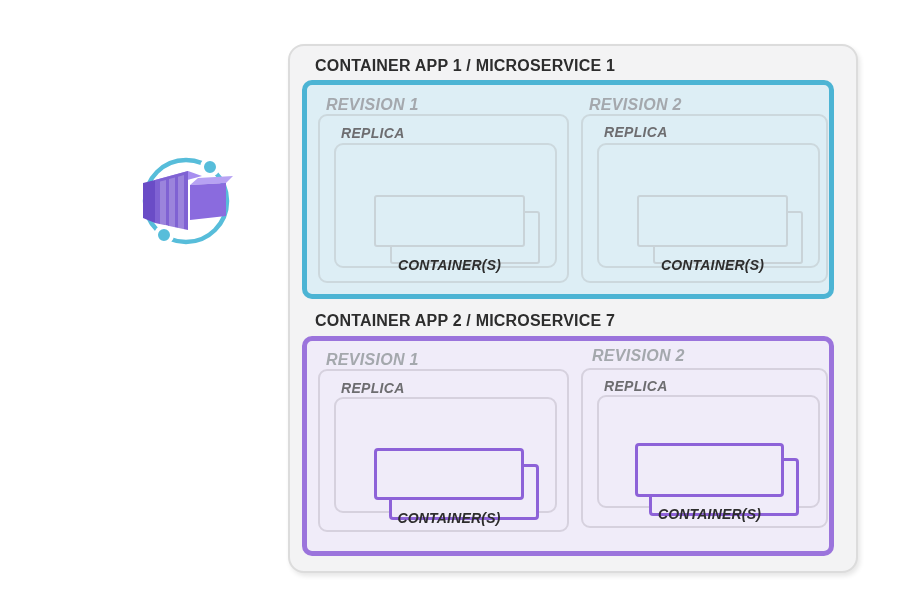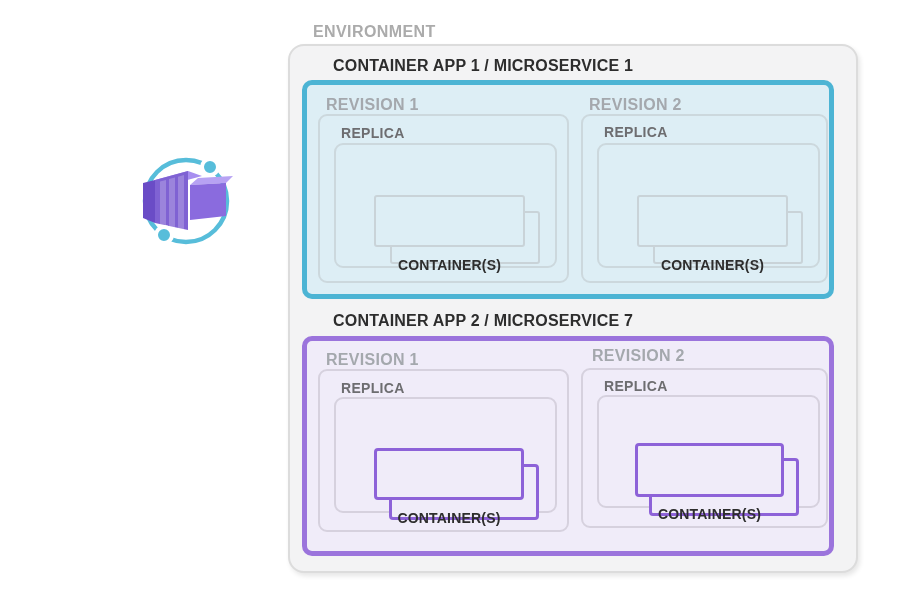--- a/index.html
+++ b/index.html
@@ -13,26 +13,26 @@
            font-size:21px;line-height:28px;color:var(--caption-text);}
   .caption .em{font-weight:bold;}
 
   
   .env-label{position:absolute;left:313px;top:23px;font-size:16px;font-weight:bold;
              color:var(--env-label);letter-spacing:.4px;}
   .env-box{position:absolute;left:288px;top:44px;width:570px;height:529px;
            background:var(--env-bg);border:2px solid var(--env-border);
            border-radius:16px;box-shadow:2px 3px 5px rgba(0,0,0,.10);}
 
-  .app-title{position:absolute;left:43px;font-size:16px;font-weight:bold;
+  .app-title{position:absolute;left:25px;font-size:16px;font-weight:bold;
              color:var(--title-text);letter-spacing:.2px;white-space:nowrap;}
   .app-title.a1{top:11px;}
   .app-title.a2{top:266px;}
 
-  .app-frame{position:absolute;left:12px;width:532px;border-radius:10px;border:5px solid;}
+  .app-frame{position:absolute;left:12px;width:532px;border-radius:10px;border:5px solid;font-style:italic;}
   .app-frame.a1{top:34px;height:219px;border-color:var(--app1-accent);background:var(--app1-bg);}
   .app-frame.a2{top:290px;height:220px;border-color:var(--app2-accent);background:var(--app2-bg);}
 
   .rev-label{position:absolute;font-size:16px;font-weight:600;color:var(--revision-label);
              letter-spacing:.3px;white-space:nowrap;}
   .rev-box{position:absolute;border:2px solid;border-radius:9px;background:transparent;}
   .a1 .rev-box{border-color:var(--app1-inner-border);}
   .a2 .rev-box{border-color:var(--app2-inner-border);}
 
   
@@ -92,21 +92,20 @@
       <circle cx="73" cy="19" r="8" fill="var(--icon-teal)" stroke="#ffffff" stroke-width="4"></circle>
       <circle cx="27" cy="87" r="8" fill="var(--icon-teal)" stroke="#ffffff" stroke-width="4"></circle>
     </svg>
   </div>
 
   <div class="caption">
     <br>
     <br>
   </div>
 
-  <div class="env-label">ENVIRONMENT</div>
 
   <div class="env-box">
 
     <div class="app-title a1">CONTAINER APP 1 / MICROSERVICE 1</div>
 
     <div class="app-frame a1">
       <div class="rev-label r1">REVISION 1</div>
       <div class="rev-box r1">
         <div class="replica-label">REPLICA</div>
         <div class="replica-box">

